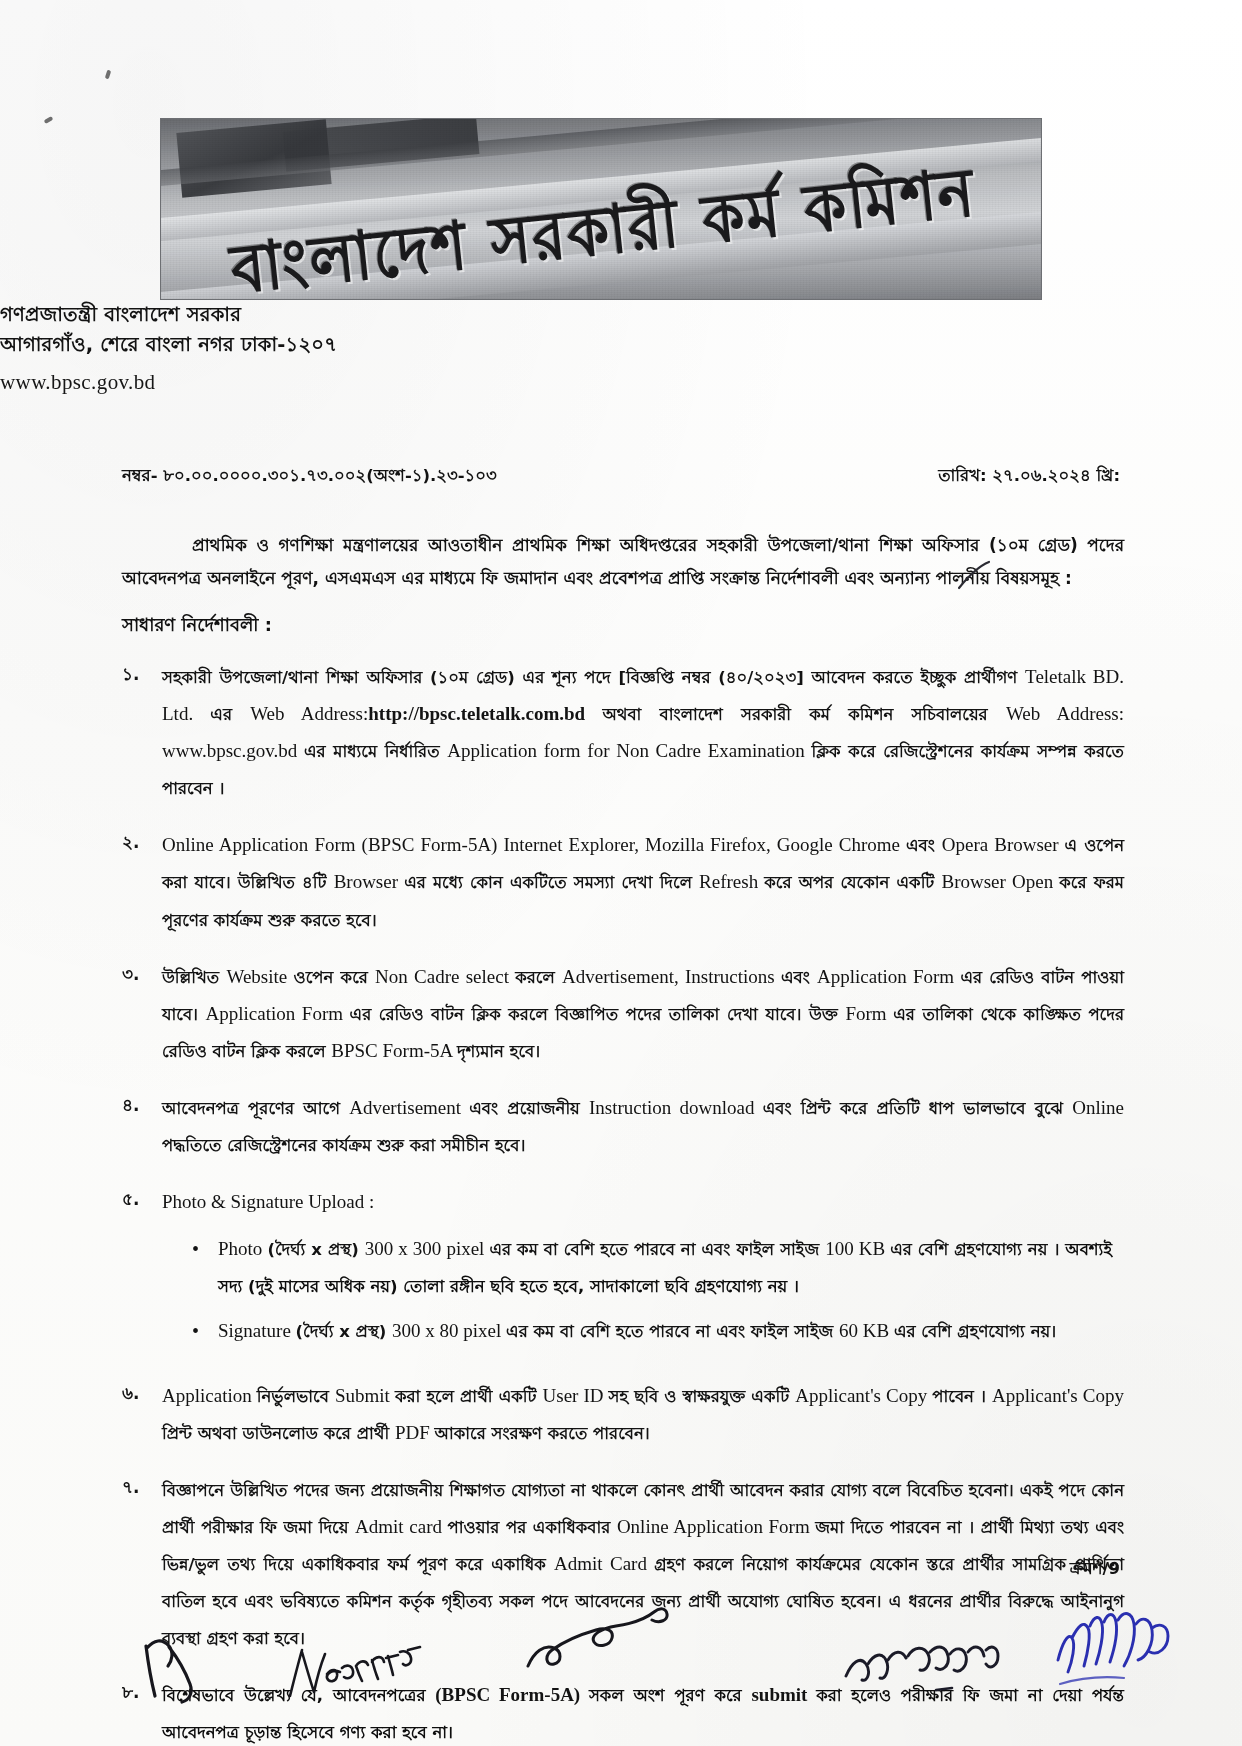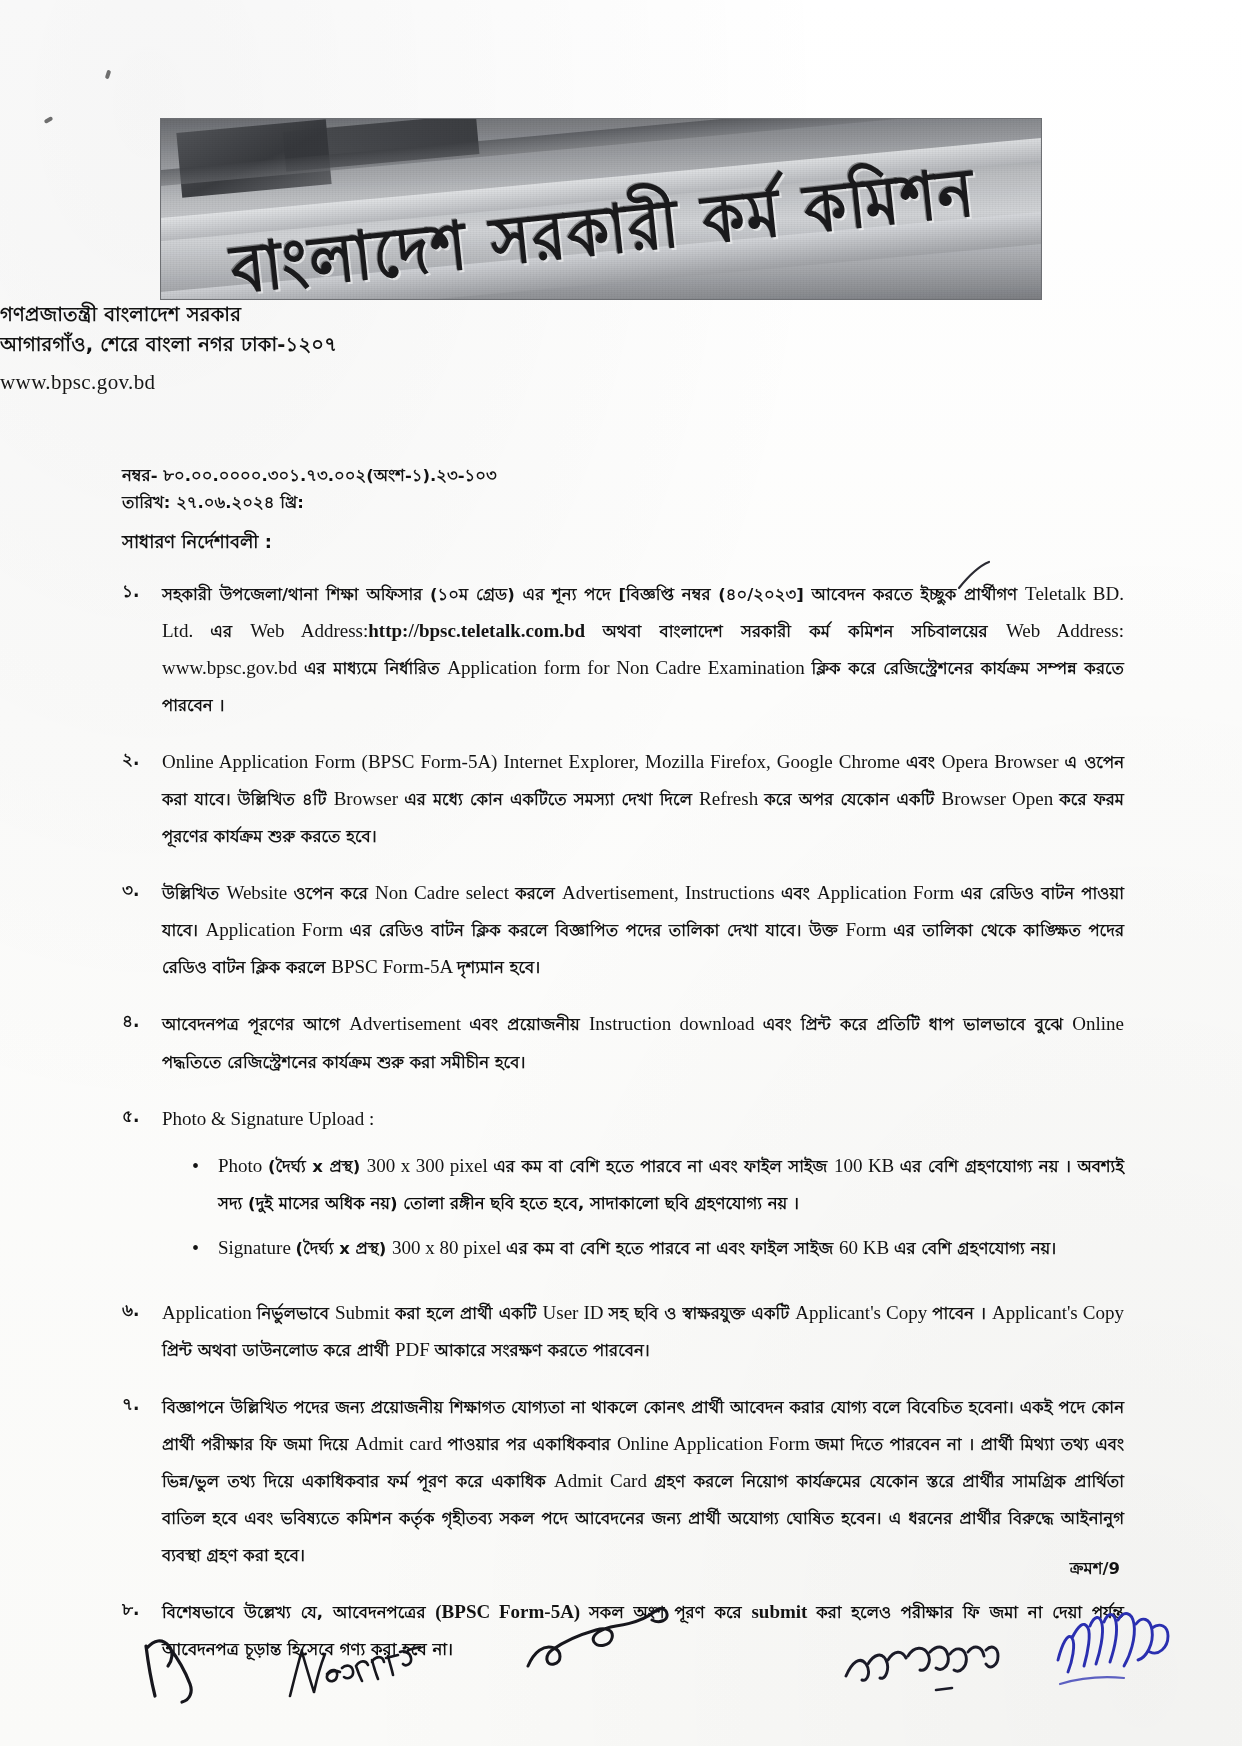--- a/index.html
+++ b/index.html
@@ -142,21 +142,20 @@
     left: 122px;
     right: 122px;
     top: 463px;
     display: flex;
     justify-content: space-between;
     align-items: flex-start;
     font-family: "DejaVu Sans", sans-serif;
     font-size: 16.5px;
     font-weight: 700;
     color: #121212;
-    flex-direction: column;
   }
 
   
   .body-block {
     position: absolute;
     left: 122px;
     right: 118px;
     top: 512px;
   }
   .intro {
@@ -205,21 +204,21 @@
   
   .bn {
     font-family: "DejaVu Sans", sans-serif;
     font-size: 16.5px;
     font-weight: 700;
   }
   .bold-en { font-weight: 700; }
 
   ul.sub {
     list-style: none;
-    margin: 10px 0 0 0;
+    margin: 10px 12px 0 0;
     padding: 0 0 0 56px;
   }
   ul.sub > li {
     position: relative;
     font-family: "Liberation Serif", serif;
     font-size: 19px;
     line-height: 1.95;
     text-align: justify;
     margin-bottom: 8px;
     color: #131313;
@@ -294,20 +293,21 @@
       <div class="ln">আগারগাঁও, শেরে বাংলা নগর ঢাকা-১২০৭</div>
       <div class="web">www.bpsc.gov.bd</div>
     </div>
 
     <div class="meta-row">
       <div>নম্বর- ৮০.০০.০০০০.৩০১.৭৩.০০২(অংশ-১).২৩-১০৩</div>
       <div>তারিখ: ২৭.০৬.২০২৪ খ্রি:</div>
     </div>
 
     <div class="body-block">
+      <p class="intro">প্রাথমিক ও গণশিক্ষা মন্ত্রণালয়ের আওতাধীন প্রাথমিক শিক্ষা অধিদপ্তরের সহকারী উপজেলা/থানা শিক্ষা অফিসার (১০ম গ্রেড) পদের আবেদনপত্র অনলাইনে পূরণ, এসএমএস এর মাধ্যমে ফি জমাদান এবং প্রবেশপত্র প্রাপ্তি সংক্রান্ত নির্দেশাবলী এবং অন্যান্য পালনীয় বিষয়সমূহ :</p>
 
       <div class="section-title">সাধারণ নির্দেশাবলী :</div>
 
       <ol class="inst" id="instruction-list">
           <li>
             <div class="num">১.</div>
             <div class="txt"><span class="bn">সহকারী উপজেলা/থানা শিক্ষা অফিসার (১০ম গ্রেড) এর শূন্য পদে [বিজ্ঞপ্তি নম্বর (৪০/২০২৩] আবেদন করতে ইচ্ছুক প্রার্থীগণ </span><span>Teletalk BD. Ltd. </span><span class="bn">এর </span><span>Web Address:</span><span class="bold-en">http://bpsc.teletalk.com.bd </span><span class="bn">অথবা বাংলাদেশ সরকারী কর্ম কমিশন সচিবালয়ের </span><span>Web Address: www.bpsc.gov.bd </span><span class="bn">এর মাধ্যমে নির্ধারিত </span><span>Application form for Non Cadre Examination </span><span class="bn">ক্লিক করে রেজিস্ট্রেশনের কার্যক্রম সম্পন্ন করতে পারবেন ।</span></div>
           </li>
           <li>
             <div class="num">২.</div>

